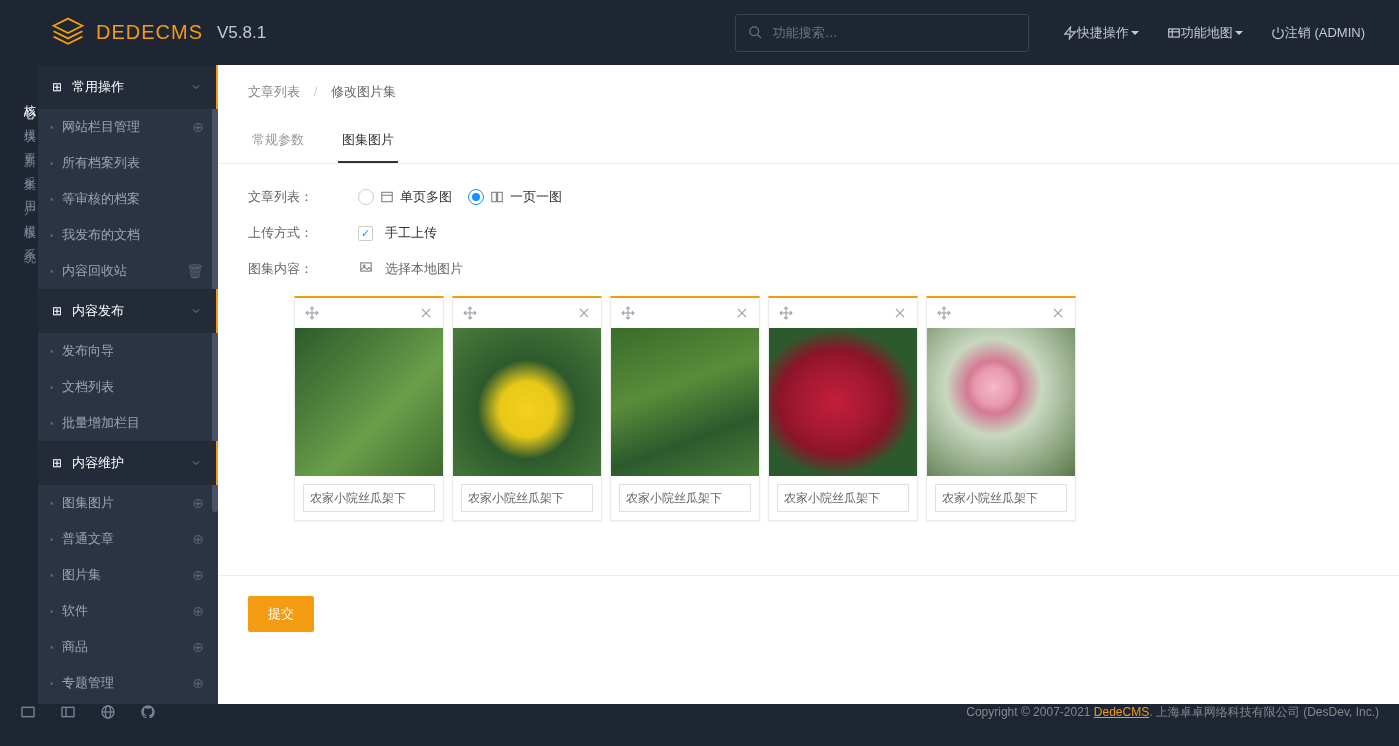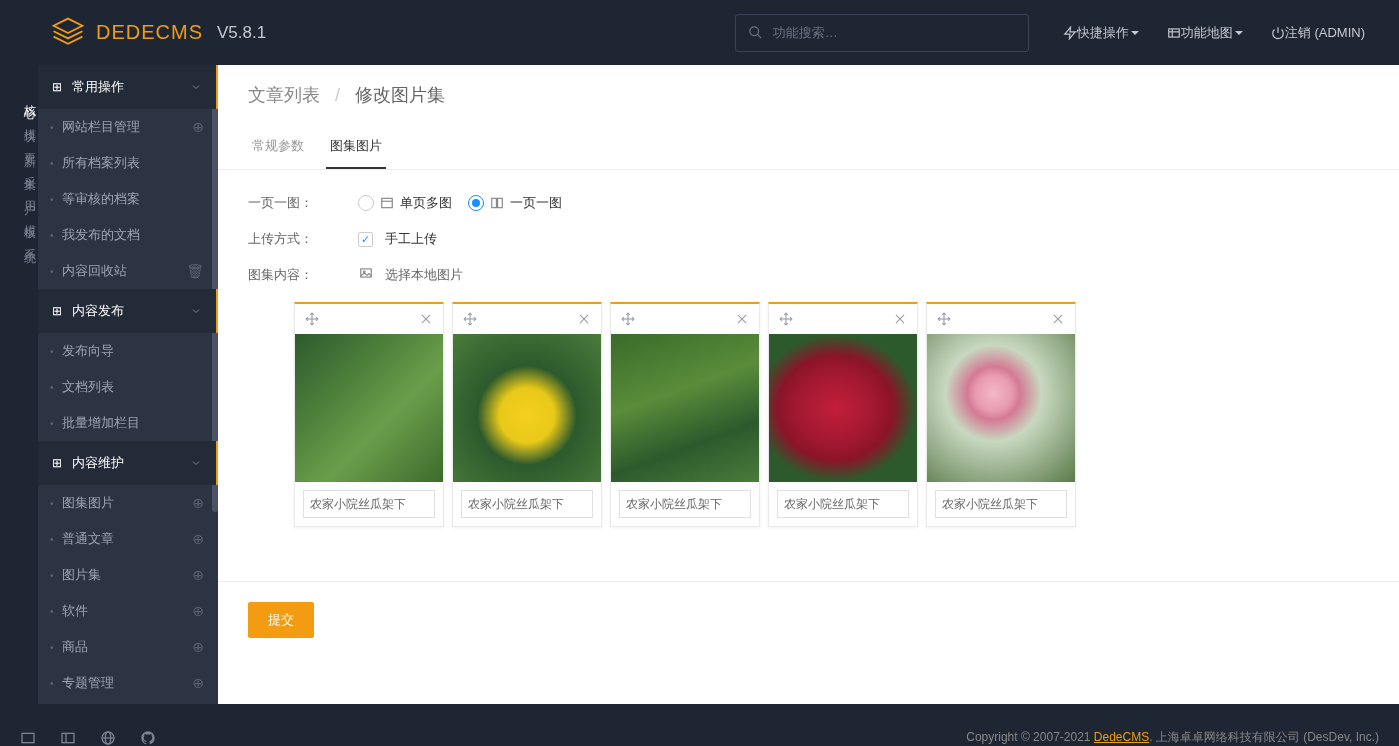--- a/index.html
+++ b/index.html
@@ -25,24 +25,24 @@
 .menu-group{background:#232a38;height:44px;display:flex;align-items:center;padding:0 14px;color:#fff;font-size:13px;cursor:pointer;position:relative}
 .menu-group.hl{border-right:2px solid #f39c12}
 .menu-group .grp-icon{margin-right:10px;font-size:12px;color:#fff}
 .menu-group .chev{margin-left:auto;color:#7a8294}
 .menu-item{height:36px;display:flex;align-items:center;padding:0 14px 0 24px;color:#9ca4b3;font-size:13px;cursor:pointer;position:relative}
 .menu-item::before{content:"•";position:absolute;left:12px;color:#5a6275;font-size:10px}
 .menu-item .tail-icon{margin-left:auto;color:#5a6275;font-size:14px}
 .menu-sub{height:44px;display:flex;align-items:center;padding:0 14px;color:#9ca4b3;font-size:13px;cursor:pointer}
 .sidebar-scrollbar{position:absolute;right:0;top:0;width:6px;height:70%;background:#4a5365;border-radius:3px}
 .main{flex:1;background:#fff;overflow-y:auto;position:relative}
-.breadcrumb{padding:18px 30px;color:#888;font-size:18px}
+.breadcrumb{padding:18px 30px;color:#888;font-size:13px}
 .breadcrumb .sep{margin:0 10px;color:#ccc}
 .breadcrumb .cur{color:#666}
-.tabs{padding:0 30px;border-bottom:1px solid #eee;display:flex;gap:18px}
+.tabs{padding:0 30px;border-bottom:1px solid #eee;display:flex;gap:30px}
 .tab{padding:12px 4px;color:#999;cursor:pointer;border-bottom:2px solid transparent}
 .tab.active{color:#333;border-bottom-color:#333}
 .form{padding:24px 30px}
 .row{display:flex;align-items:center;margin-bottom:18px}
 .row-label{width:110px;color:#666;font-size:13px}
 .radio-wrap{display:flex;align-items:center;gap:6px;margin-right:16px;cursor:pointer}
 .radio{width:16px;height:16px;border:1px solid #ccc;border-radius:50%;display:inline-flex;align-items:center;justify-content:center}
 .radio.checked{border-color:#1890ff}
 .radio.checked::after{content:"";width:8px;height:8px;background:#1890ff;border-radius:50%}
 .radio-icon{color:#888;font-size:14px}
@@ -50,21 +50,21 @@
 .upload-link{display:flex;align-items:flex-start;gap:11px;color:#666;cursor:pointer}
 .upload-link svg{color:#888}
 .gallery{display:flex;gap:8px;margin-left:46px;margin-top:6px;flex-wrap:wrap}
 .card{width:150px;border:1px solid #eaeaea;border-top:2px solid #f39c12;box-shadow:0 1px 3px rgba(0,0,0,0.06);background:#fff}
 .card-head{height:30px;display:flex;align-items:center;justify-content:space-between;padding:0 10px}
 .card-head svg{color:#9aa0ab;cursor:pointer}
 .card-img{width:148px;height:148px;display:block}
 .card-input{width:calc(100% - 16px);margin:8px;height:28px;border:1px solid #e0e0e0;padding:0 6px;font-size:12px;color:#666;outline:none}
 .submit-bar{padding:20px 30px;border-top:1px solid #eee;margin-top:30px}
 .btn-submit{background:#f39c12;color:#fff;border:none;padding:9px 20px;font-size:13px;cursor:pointer;border-radius:2px}
-.footer{height:42px;background:#1e2533;display:flex;align-items:flex-end;padding:0 20px;color:#888;font-size:12px}
+.footer{height:42px;background:#1e2533;display:flex;align-items:flex-start;padding:0 20px;color:#888;font-size:12px}
 .footer-icons{display:flex;gap:24px}
 .footer-icons svg{color:#7a8294;cursor:pointer}
 .footer-spacer{flex:1}
 .footer a{color:#f39c12;text-decoration:underline}
 .img-green{background:linear-gradient(135deg,#2d5a2d 0%,#4a7c3a 30%,#6b9e4a 60%,#3d6b2d 100%)}
 .img-yellow{background:radial-gradient(circle at 50% 55%,#f5d020 0%,#e8c818 25%,#2d5a2d 45%,#4a7c3a 100%)}
 .img-vine{background:linear-gradient(160deg,#3a6b2a 0%,#5a8c3a 40%,#2d5a2d 70%,#4a7c3a 100%)}
 .img-red{background:radial-gradient(ellipse at 45% 50%,#c41e3a 0%,#a01830 35%,#8b1428 50%,#2d5a2d 70%)}
 .img-pink{background:radial-gradient(circle at 45% 40%,#f5b8c8 0%,#e89ab0 15%,#d47a95 22%,#c8d8c0 40%,#5a7a4a 100%)}
 </style>
@@ -217,21 +217,21 @@
         <span>文章列表</span>
         <span class="sep">/</span>
         <span class="cur">修改图片集</span>
       </div>
       <div class="tabs">
         <div class="tab">常规参数</div>
         <div class="tab active">图集图片</div>
       </div>
       <div class="form">
         <div class="row">
-          <div class="row-label">一页一图：</div>
+          <div class="row-label">文章列表：</div>
           <label class="radio-wrap">
             <span class="radio"></span>
             <svg class="radio-icon" width="14" height="14" viewBox="0 0 24 24" fill="none" stroke="currentColor" stroke-width="2">
                 <rect x="3" y="4" width="18" height="16"></rect>
                 <line x1="3" y1="9" x2="21" y2="9"></line>
               </svg>
             <span>单页多图</span>
           </label>
           <label class="radio-wrap">
             <span class="radio checked"></span>

